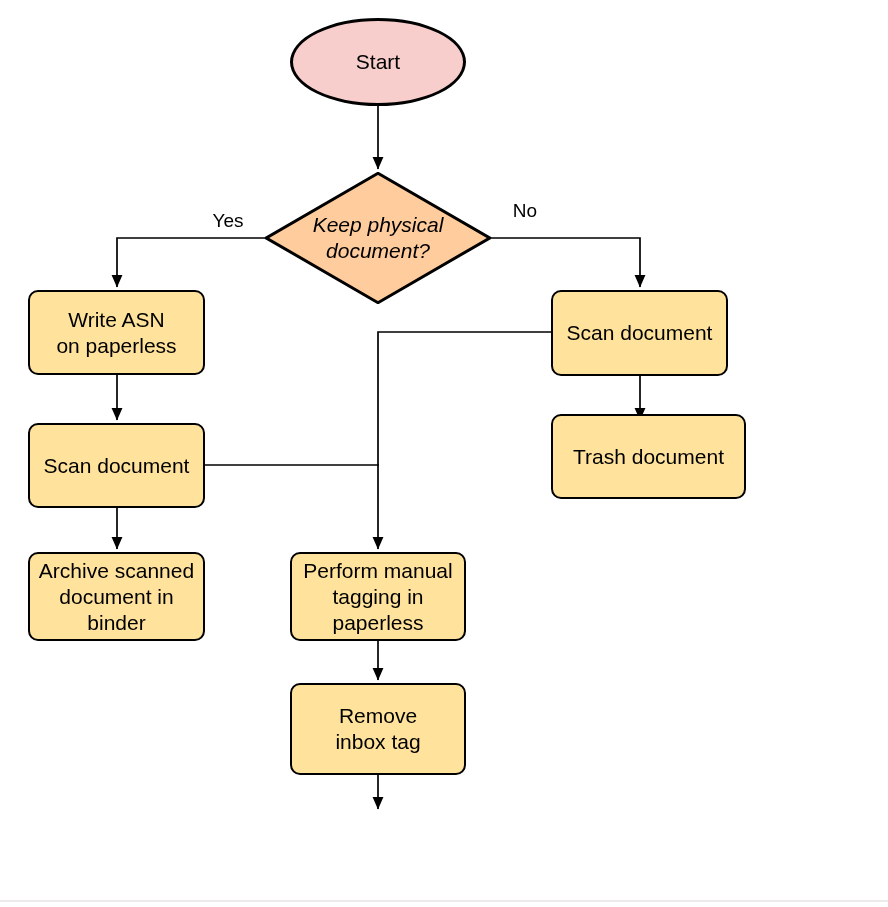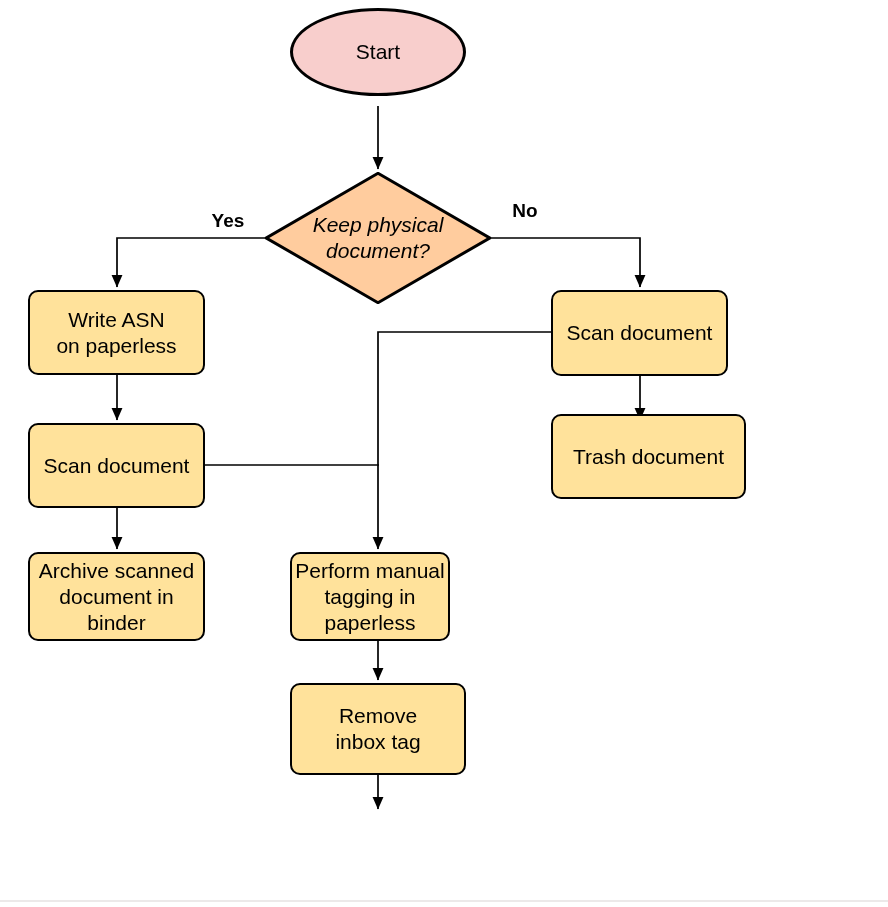--- a/index.html
+++ b/index.html
@@ -65,21 +65,20 @@
     position: relative;
     z-index: 1;
     white-space: pre-line;
   }
   .edge-label {
     position: absolute;
     z-index: 3;
     font-size: 19px;
     line-height: 22px;
     text-align: center;
-    font-weight: bold;
   }
   .annotation {
     position: absolute;
     z-index: 3;
     font-size: 21px;
     line-height: 29px;
     font-style: italic;
     white-space: pre-line;
   }
   .bottom-hairline {
@@ -108,21 +107,21 @@
     <polyline points="492,238 640,238 640,287" marker-end="url(#arrow)"></polyline>
     <polyline points="117,375 117,420" marker-end="url(#arrow)"></polyline>
     <polyline points="117,508 117,549" marker-end="url(#arrow)"></polyline>
     <polyline points="640,376 640,420" marker-end="url(#arrow)"></polyline>
     <polyline points="551,332 378,332 378,549" marker-end="url(#arrow)"></polyline>
     <polyline points="205,465 379,465"></polyline>
     <polyline points="378,641 378,680" marker-end="url(#arrow)"></polyline>
     <polyline points="378,769 378,809" marker-end="url(#arrow)"></polyline>
   </svg>
 
-  <div class="node terminator" style="left:290px; top:8px; width:176px; height:88px;">
+  <div class="node terminator" style="left:290px; top:18px; width:176px; height:88px;">
     <span>Start</span>
   </div>
 
   <div class="node decision" style="left:264px; top:172px; width:228px; height:132px;">
     <svg viewBox="0 0 100 100" preserveAspectRatio="none">
       <polygon points="50,1 99,50 50,99 1,50" style="fill:var(--decision-fill,#ffcc9e); stroke:var(--stroke,#000); stroke-width:3; vector-effect:non-scaling-stroke;" stroke-linejoin="miter"></polygon>
     </svg>
     <span class="dlabel">Keep physical
 document?</span>
   </div>
@@ -143,21 +142,21 @@
   </div>
 
   <div class="node process" style="left:551px; top:290px; width:177px; height:86px;">
     <span>Scan document</span>
   </div>
 
   <div class="node process" style="left:551px; top:414px; width:195px; height:85px;">
     <span>Trash document</span>
   </div>
 
-  <div class="node process" style="left:290px; top:552px; width:160px; height:89px;align-items:center;">
+  <div class="node process" style="left:290px; top:552px; width:176px; height:89px;align-items:center;">
     <span>Perform manual
 tagging in
 paperless</span>
   </div>
 
   <div class="node process" style="left:290px; top:683px; width:176px; height:92px;">
     <span>Remove
 inbox tag</span>
   </div>
 

